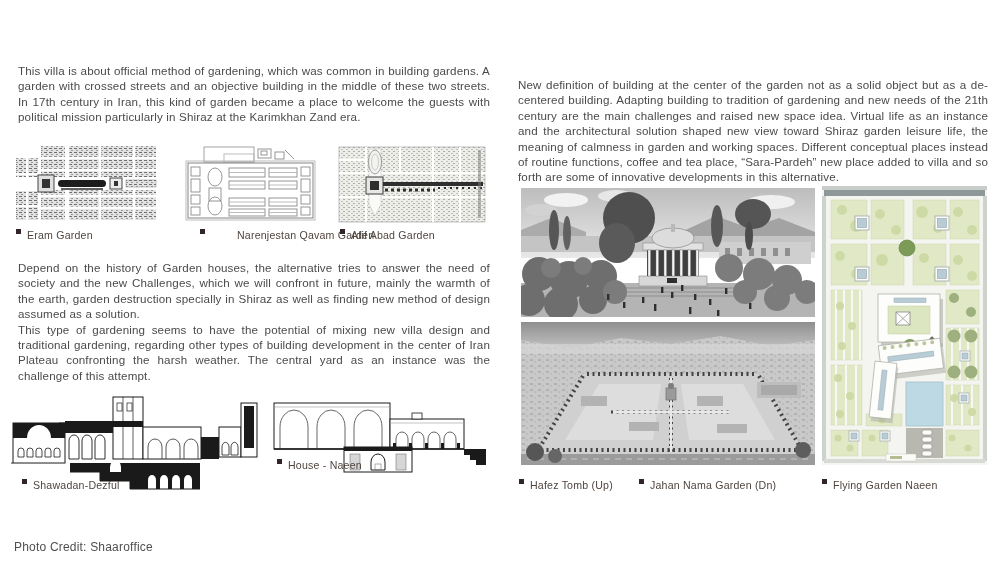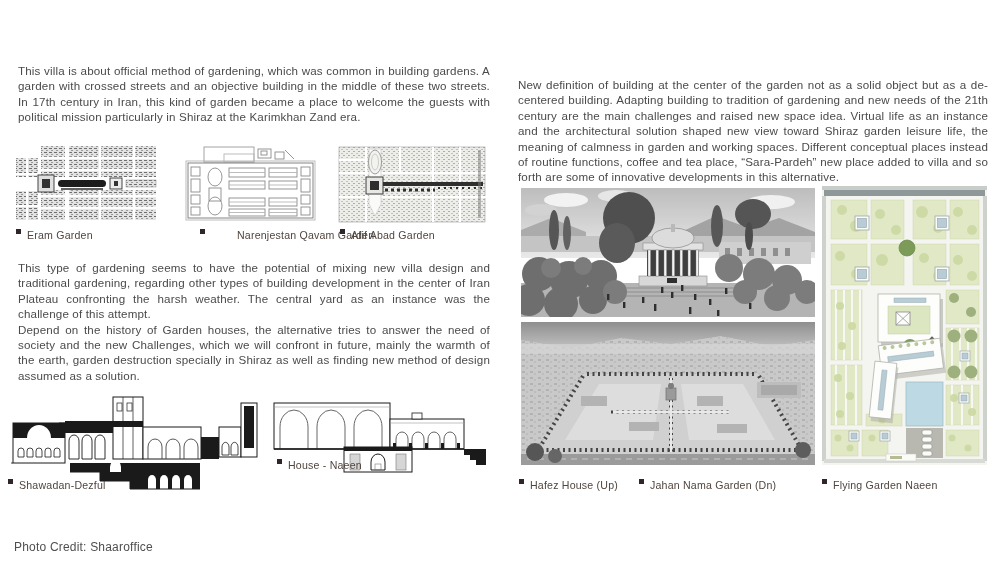--- a/index.html
+++ b/index.html
@@ -126,22 +126,22 @@
   <div class="caption" style="left:200px;top:229px;gap:26px;">
     <span class="bullet"></span>
     <span>Narenjestan Qavam Garden</span>
   </div>
   <div class="caption" style="left:340px;top:229px;">
     <span class="bullet"></span>
     <span>Afif Abad Garden</span>
   </div>
 
   <div class="para" style="left:18px;top:260px;width:472px;">
+    <p>Depend on the history of Garden houses, the  alternative tries to answer the need of society and the new Challenges, which we will confront in future, mainly the warmth of the earth, garden destruction specially in Shiraz as well as finding new method of design assumed as a solution.</p>
     <p>This type of gardening seems to have the potential of mixing new villa design and traditional gardening, regarding other types of building development in the center of Iran Plateau confronting the harsh weather. The central yard as an instance was the challenge of this attempt.</p>
-    <p>Depend on the history of Garden houses, the  alternative tries to answer the need of society and the new Challenges, which we will confront in future, mainly the warmth of the earth, garden destruction specially in Shiraz as well as finding new method of design assumed as a solution.</p>
   </div>
 
   <figure style="left:10px;top:393px;">
     <svg width="248" height="102" viewBox="0 0 248 102">
       <g stroke="#1a1a1a" stroke-width="1" fill="#fff">
         <rect x="3" y="30" width="52" height="40"></rect>
         <rect x="103" y="4" width="30" height="62"></rect>
         <rect x="133" y="34" width="58" height="32"></rect>
         <rect x="209" y="34" width="22" height="30"></rect>
         <rect x="231" y="10" width="16" height="54"></rect>
@@ -217,21 +217,21 @@
       <rect x="72" y="48" width="68" height="4" fill="#1a1a1a"></rect>
       <rect x="78" y="55" width="10" height="16" fill="#d6d6d6" stroke="#777" stroke-width="0.6"></rect>
       <rect x="124" y="55" width="10" height="16" fill="#d6d6d6" stroke="#777" stroke-width="0.6"></rect>
       <path d="M99,71 v-8 a7,8 0 0 1 14,0 v8 z" fill="none" stroke="#1a1a1a" stroke-width="1"></path>
       <rect x="103" y="65" width="6" height="6" fill="none" stroke="#777" stroke-width="0.6"></rect>
       <polygon points="192,50 192,56 198,56 198,61 204,61 204,66 214,66 214,50" fill="#1a1a1a"></polygon>
       <rect x="140" y="14" width="10" height="6" fill="#fff" stroke="#1a1a1a" stroke-width="0.8"></rect>
     </svg>
   </figure>
 
-  <div class="caption" style="left:8px;top:479px;">
+  <div class="caption" style="left:22px;top:479px;">
     <span class="bullet"></span>
     <span>Shawadan-Dezful</span>
   </div>
   <div class="caption" style="left:277px;top:459px;">
     <span class="bullet"></span>
     <span>House - Naeen</span>
   </div>
 
   <div class="para" style="left:518px;top:77px;width:470px;">
     <p>New definition of building at the center of the garden not as a solid object but as a de-centered building. Adapting building to tradition of gardening and new needs of the 21th century are the main challenges and raised new space idea. Virtual life as an instance and the architectural solution shaped new view toward Shiraz garden leisure life, the meaning of calmness in garden and working spaces. Different conceptual places instead of routine functions, coffee and tea place, “Sara-Pardeh” new place added to villa and so forth are some of innovative developments in this alternative.</p>
@@ -503,21 +503,21 @@
         <rect x="100" y="258" width="10" height="5" rx="2"></rect>
           <rect x="100" y="265" width="10" height="5" rx="2"></rect>
       </g>
       <rect x="64" y="268" width="30" height="7" fill="#fbfbf8" stroke="#c6c6c0" stroke-width="0.5"></rect>
       <rect x="68" y="270" width="12" height="3" fill="#9aa06a" opacity="0.7"></rect>
     </svg>
   </figure>
 
   <div class="caption" style="left:519px;top:479px;">
     <span class="bullet"></span>
-    <span>Hafez House (Up)</span>
+    <span>Hafez Tomb (Up)</span>
   </div>
   <div class="caption" style="left:639px;top:479px;">
     <span class="bullet"></span>
     <span>Jahan Nama Garden (Dn)</span>
   </div>
   <div class="caption" style="left:822px;top:479px;">
     <span class="bullet"></span>
     <span>Flying Garden Naeen</span>
   </div>
 

